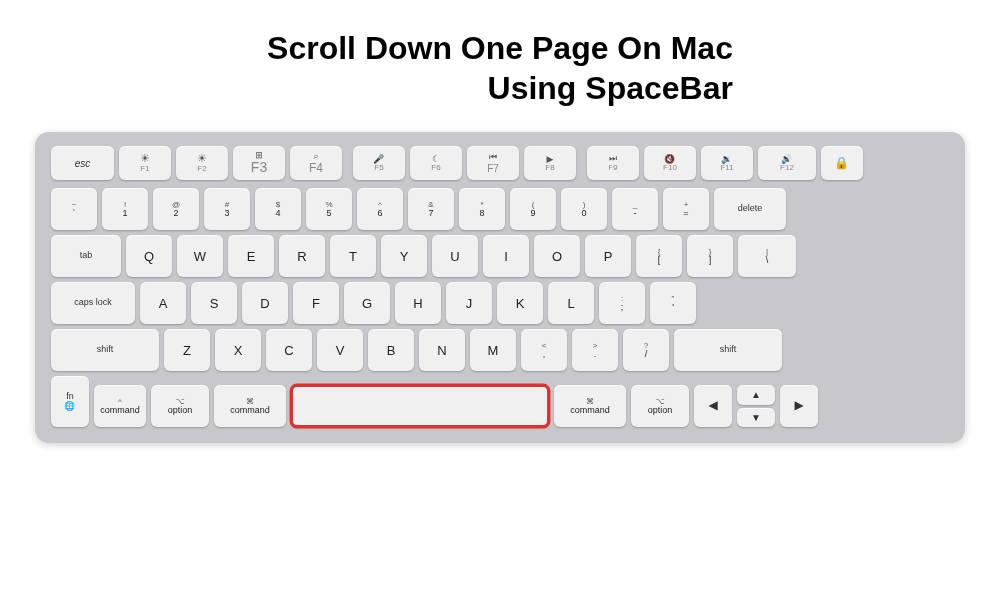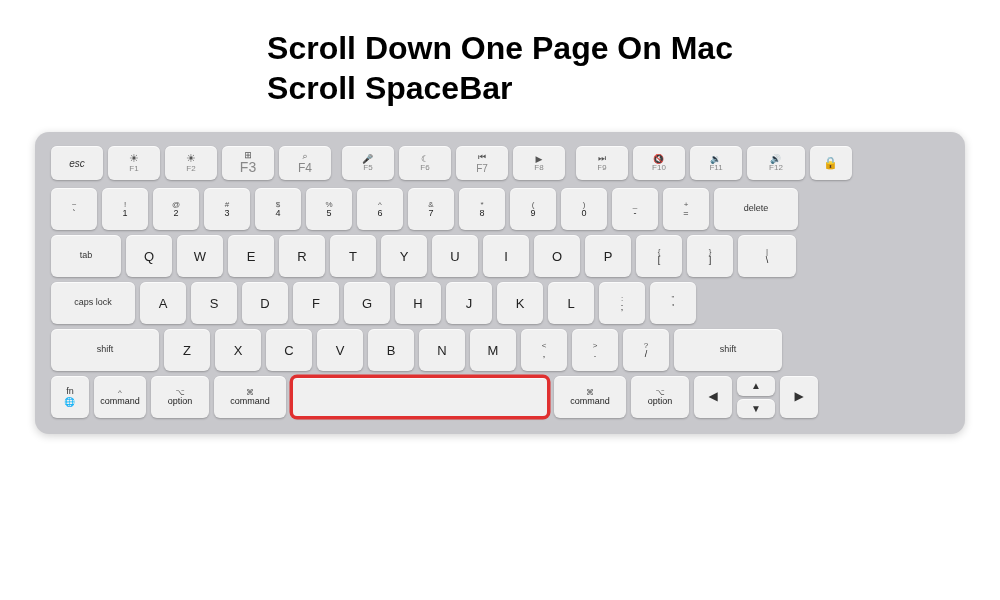--- a/index.html
+++ b/index.html
@@ -12,21 +12,21 @@
       flex-direction: column;
       align-items: center;
       justify-content: flex-start;
       overflow: hidden;
     }
 
     #title {
       margin-top: 28px;
       font-size: 32px;
       font-weight: 900;
-      text-align: left;
+      text-align: right;
       line-height: 1.25;
       color: #000;
     }
 
     
     #keyboard {
       margin-top: 24px;
       background: #c8c8cc;
       border-radius: 14px;
       padding: 14px 16px 16px 16px;
@@ -77,28 +77,28 @@
       color: #333;
       text-align: center;
       line-height: 1.1;
     }
     .key .icon-label {
       font-size: 11px;
       color: #555;
     }
 
     
-    .w-esc    { width: 52px; font-style: italic; }
+    .w-esc    { width: 63px; font-style: italic; }
     .w-f      { width: 52px; }
     .w-fwide  { width: 58px; }
     .w-lock   { width: 42px; }
 
     .w-tilde  { width: 46px; }
     .w-num    { width: 46px; }
-    .w-delete { width: 84px; }
+    .w-delete { width: 72px; }
 
     .w-tab    { width: 70px; }
     .w-letter { width: 46px; }
     .w-bslash { width: 58px; }
 
     .w-caps   { width: 84px; }
     .w-return { width: 82px; }
 
     .w-lshift { width: 108px; }
     .w-rshift { width: 108px; }
@@ -119,21 +119,21 @@
     
     .row-fkeys {
       padding-bottom: 3px;
     }
   </style>
 </head>
 <body>
 
 <div id="title">
   <div>Scroll Down One Page On Mac</div>
-  <div>Scroll SpaceBar</div>
+  <div>Using SpaceBar</div>
 </div>
 
 <div id="keyboard">
 
   <div class="key-row row-fkeys">
     <div class="key key-fn w-esc" style="height:34px;">
       <span class="single-label" style="font-size:10px;">esc</span>
     </div>
 
     <div class="key key-fn w-f" style="height:34px;">
@@ -375,21 +375,21 @@
       <span class="top-label">?</span>
       <span class="bot-label">/</span>
     </div>
     <div class="key w-rshift">
       <span class="single-label">shift</span>
     </div>
   </div>
 
   <div class="key-row" style="align-items:flex-end;">
 
-    <div class="key w-fn" style="height:42px;">
+    <div class="key w-fn" style="height:51px;">
       <span class="single-label">fn</span>
       <span class="icon-label" style="font-size:9px;">🌐</span>
     </div>
 
     <div class="key w-ctrl" style="height:42px;">
       <span class="top-label">^</span>
       <span class="bot-label">command</span>
     </div>
 
     <div class="key w-opt" style="height:42px;">

